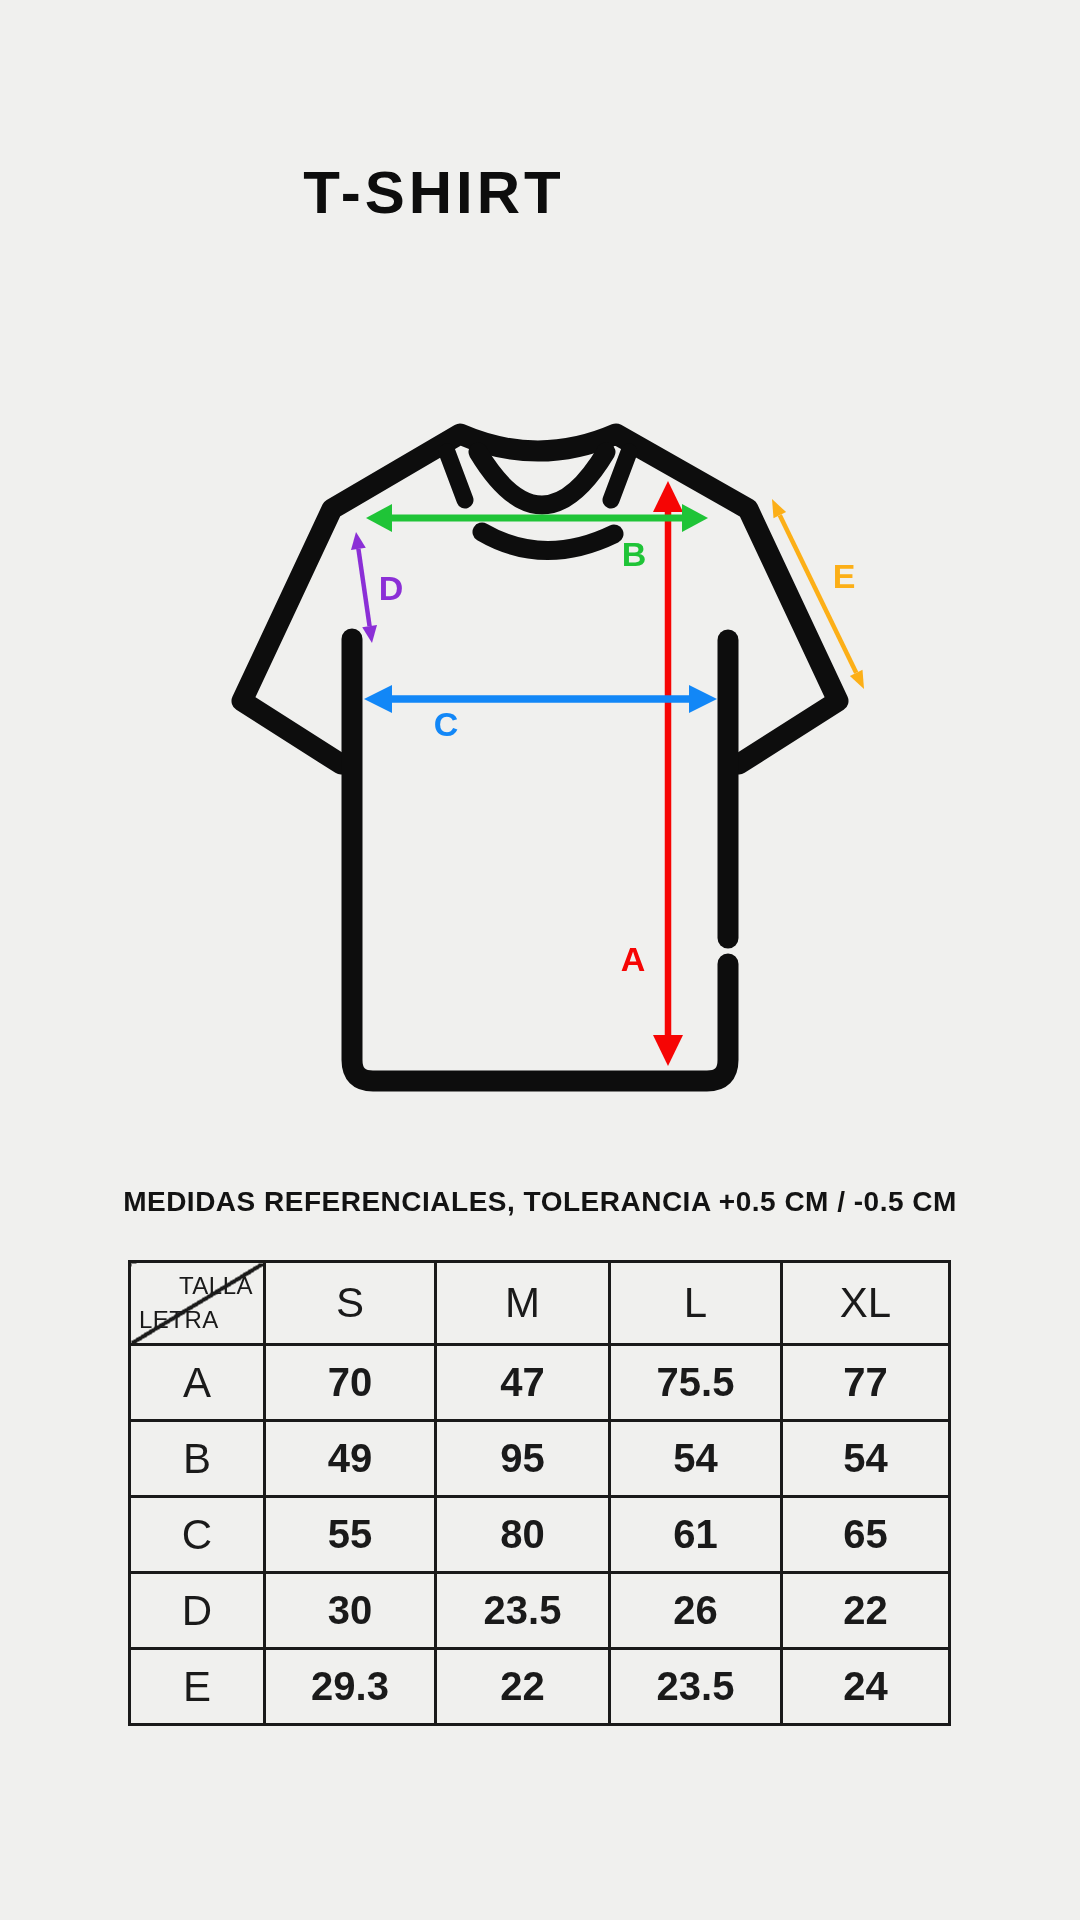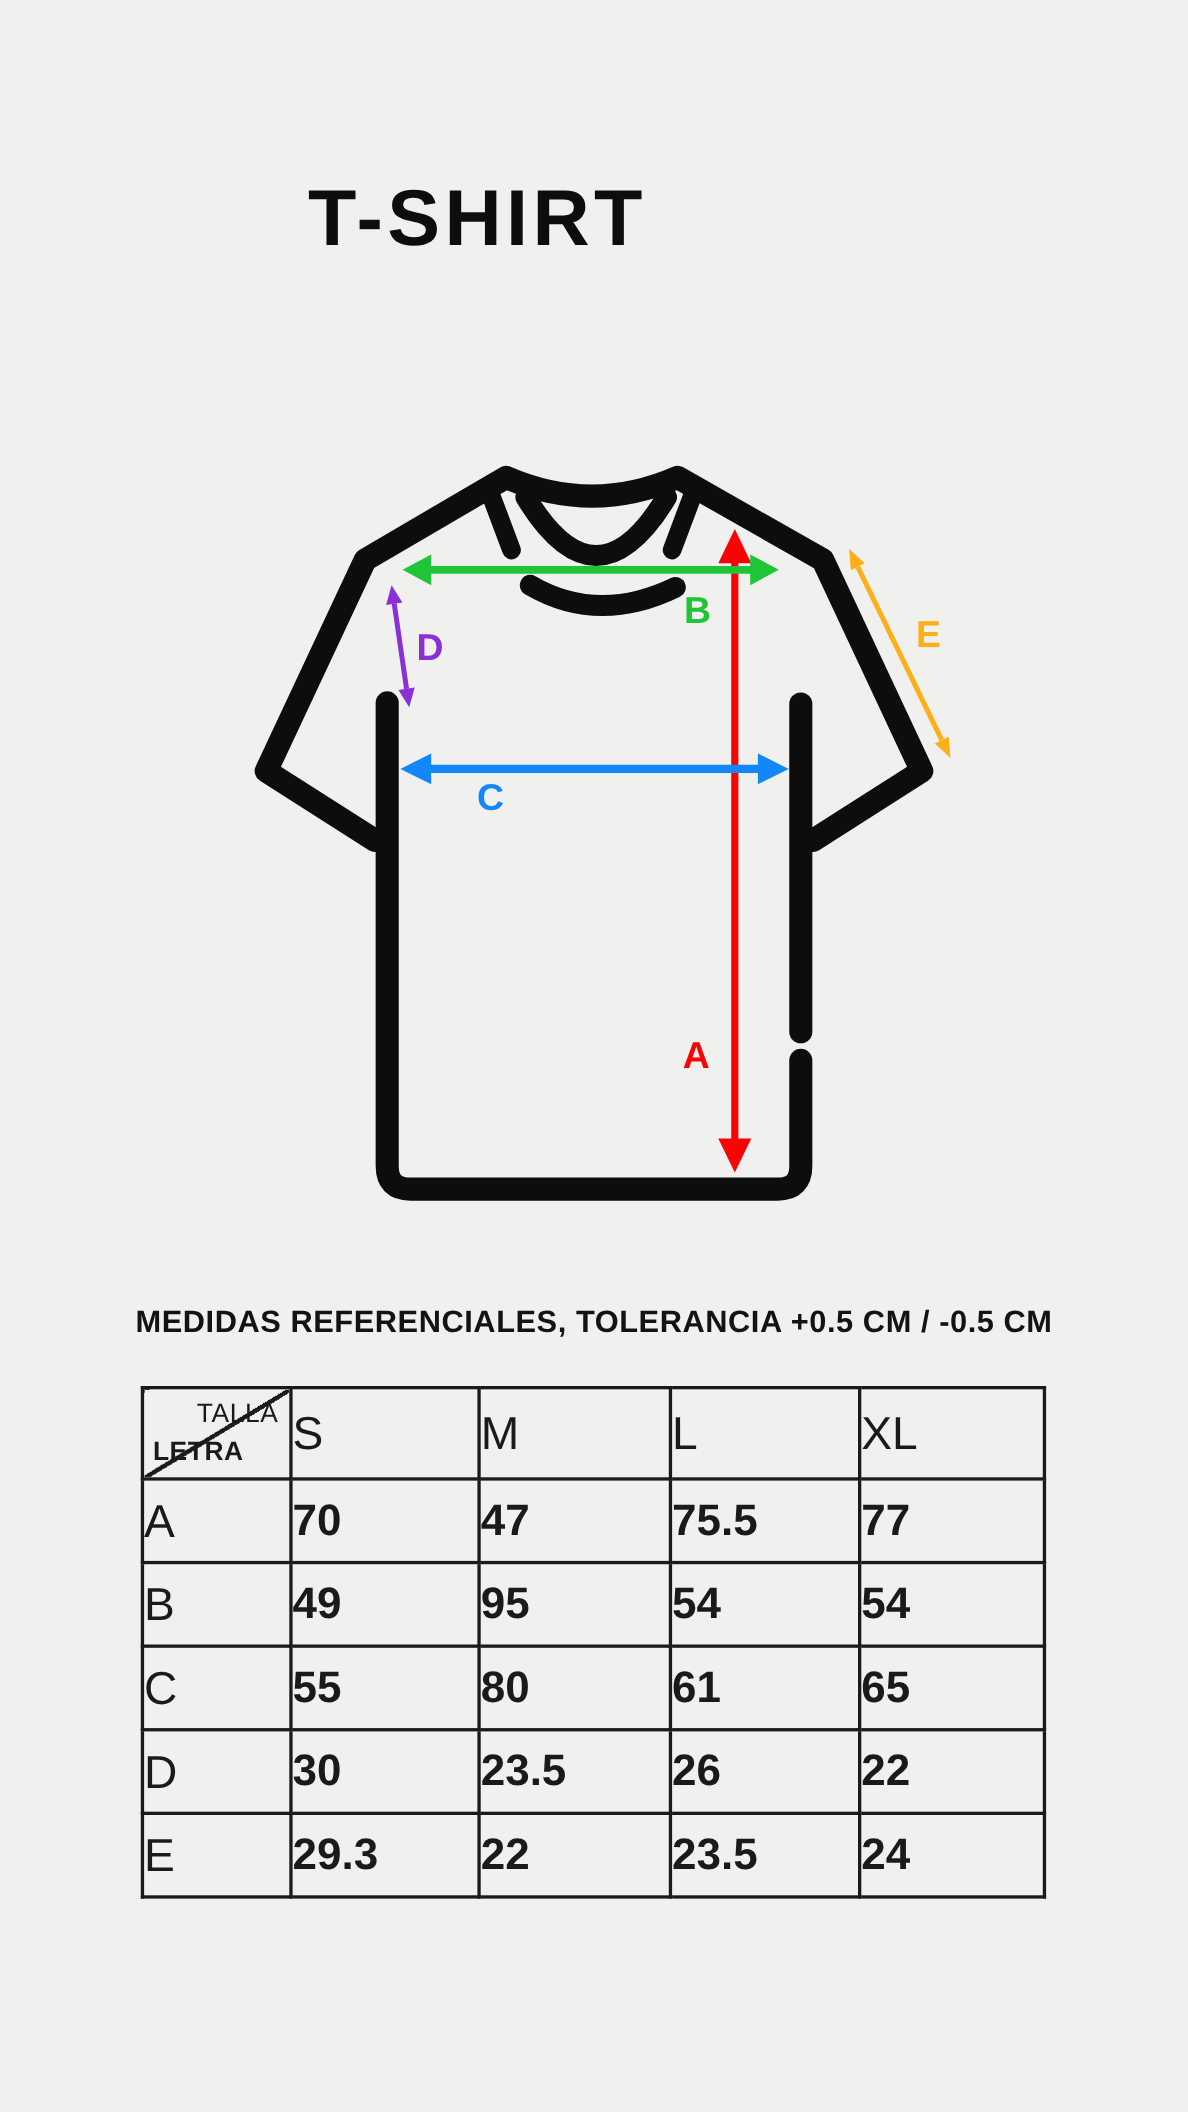--- a/index.html
+++ b/index.html
@@ -13,21 +13,21 @@
     margin:0 auto;
     background:#f0f0ee;
     overflow:hidden;
     color:#141414;
   }
   .page-title{
     position:absolute;
     left:0;top:158px;width:868px;
     margin:0;
     text-align:center;
-    font-size:72px;
+    font-size:60px;
     font-weight:800;
     letter-spacing:4px;
     color:#0d0d0d;
   }
   .diagram-svg{
     position:absolute;
     left:0;top:0;width:1080px;height:1920px;
     pointer-events:none;
   }
   .diagram-svg text{
@@ -49,20 +49,21 @@
   .size-table{
     position:absolute;
     left:128px;top:1260px;
     width:820px;
     border-collapse:collapse;
     table-layout:fixed;
     background:transparent;
   }
   .size-table td{
     border:3.5px solid #1a1a1a;
+    text-align:center;
     vertical-align:middle;
     padding:0;
     color:#1a1a1a;
   }
   .size-table tr.header-row td{height:80px;}
   .size-table tr.data-row td{height:73px;}
   .corner-cell{
     position:relative;
     background:
       linear-gradient(to bottom right,
@@ -70,21 +71,21 @@
         #1a1a1a calc(50% - 2px),
         #1a1a1a calc(50% + 2px),
         transparent calc(50% + 2px));
   }
   .corner-top{
     position:absolute;top:9px;right:10px;
     font-size:24px;font-weight:500;letter-spacing:0.5px;
   }
   .corner-bottom{
     position:absolute;bottom:9px;left:8px;
-    font-size:24px;font-weight:700;letter-spacing:0.5px;
+    font-size:24px;font-weight:400;letter-spacing:0.5px;
   }
   .size-col-label{font-size:42px;font-weight:400;}
   .row-letter{font-size:42px;font-weight:400;}
   .cell-value{font-size:40px;font-weight:700;}
 </style>
 </head>
 <body>
 
 <div class="canvas">
 

